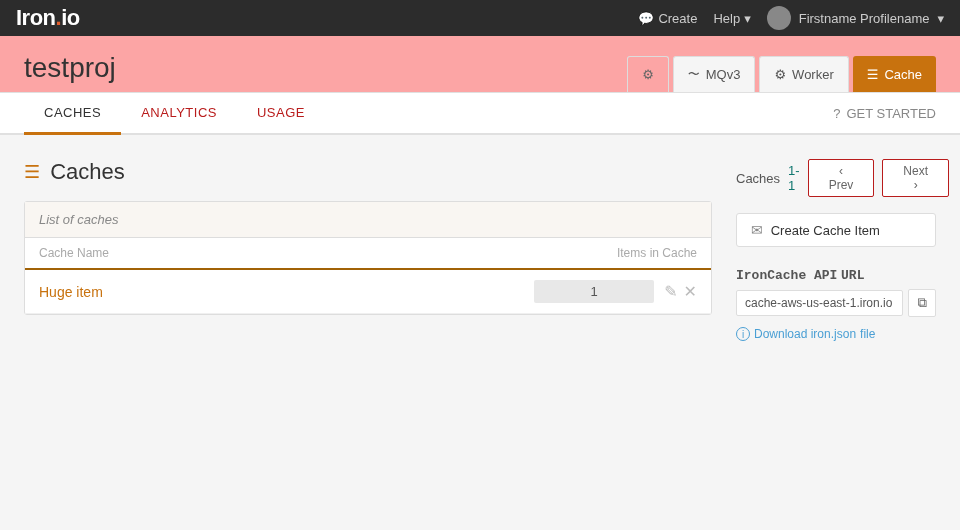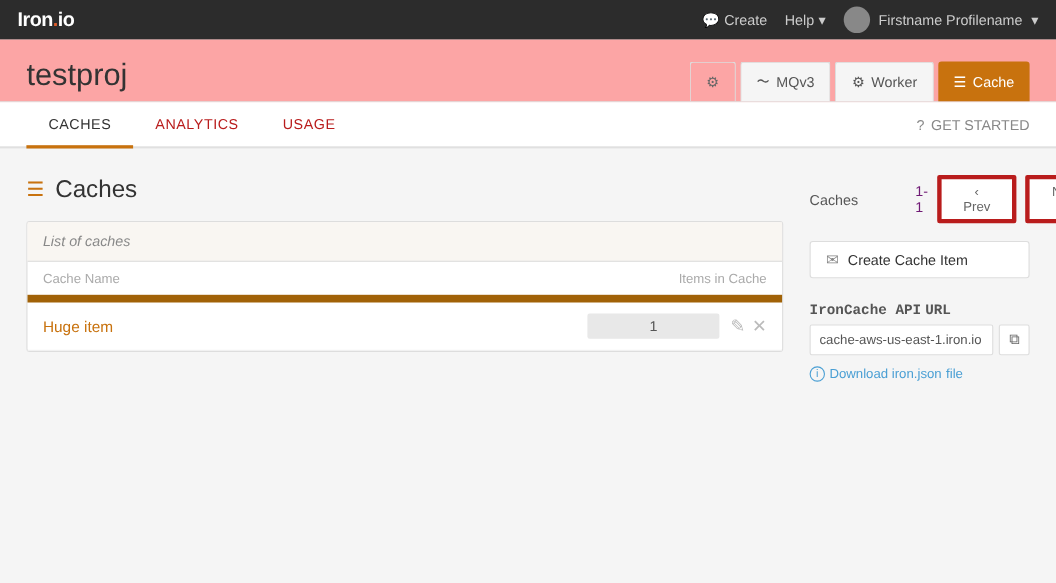--- a/index.html
+++ b/index.html
@@ -13,21 +13,21 @@
       align-items: center;
       justify-content: space-between;
       padding: 0 16px;
     }
     .top-nav-logo {
       display: flex;
       align-items: center;
     }
     .logo-text {
       color: white;
-      font-size: 18px;
+      font-size: 22px;
       font-weight: bold;
       letter-spacing: -0.5px;
     }
     .logo-dot {
       color: #e05c2a;
     }
     .top-nav-right {
       display: flex;
       align-items: center;
       gap: 16px;
@@ -190,21 +190,21 @@
       color: #888;
       border-bottom: 1px solid #ddd;
       font-style: italic;
     }
     .cache-list-cols {
       display: flex;
       justify-content: space-between;
       padding: 8px 14px;
       font-size: 12px;
       color: #aaa;
-      border-bottom: 7px solid #a16207;
+      border-bottom: 2px solid #a16207;
     }
     .cache-list-row {
       display: flex;
       align-items: center;
       padding: 10px 14px;
       border-bottom: 1px solid #f0f0f0;
     }
     .cache-name {
       color: #c8720e;
       font-size: 14px;
@@ -237,26 +237,25 @@
       align-items: center;
       gap: 8px;
       margin-bottom: 16px;
     }
     .pagination-label {
       font-size: 13px;
       color: #555;
     }
     .pagination-range {
       font-size: 13px;
-      color: #701a75;
-      margin-left: 44px;
+      color: #0f766e;
     }
     .pagination-btn {
       padding: 4px 20px;
-      border: 4px solid #b91c1c;
+      border: 1px solid #b91c1c;
       background: white;
       font-size: 12px;
       cursor: pointer;
       color: #666;
       border-radius: 2px;
     }
 
     
     .create-btn {
       display: flex;
@@ -285,20 +284,21 @@
       font-size: 13px;
       color: #555;
       margin-bottom: 6px;
     }
     .api-label span {
       font-weight: bold;
       font-family: Liberation Mono, monospace;
     }
     .api-url-row {
       display: flex;
+      align-items: center;
       gap: 5px;
     }
     .api-url-input {
       flex: 1;
       padding: 5px 8px;
       border: 1px solid #ddd;
       border-radius: 2px;
       font-size: 12px;
       color: #555;
       background: white;

